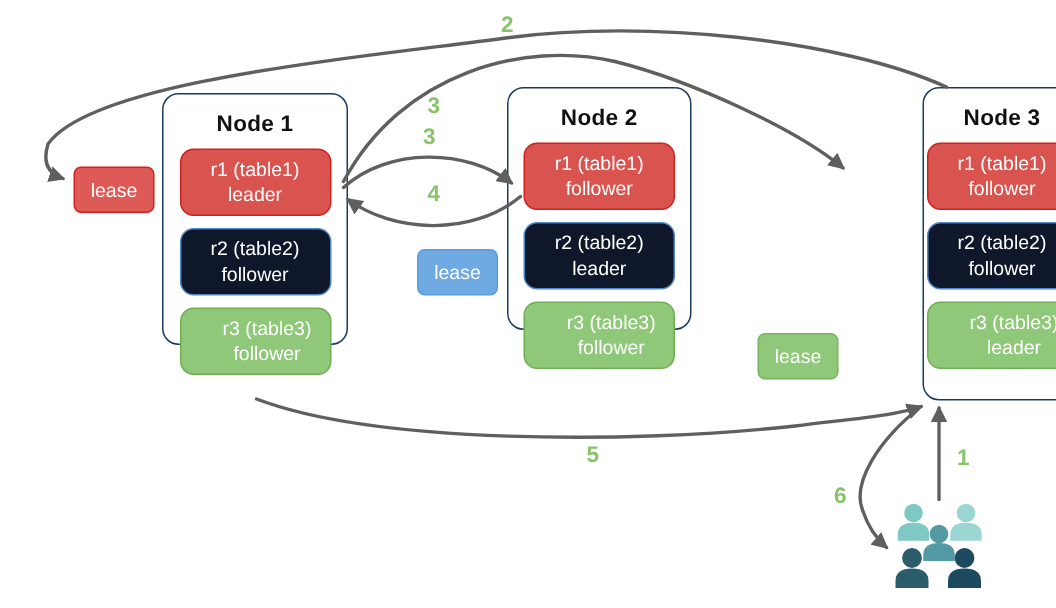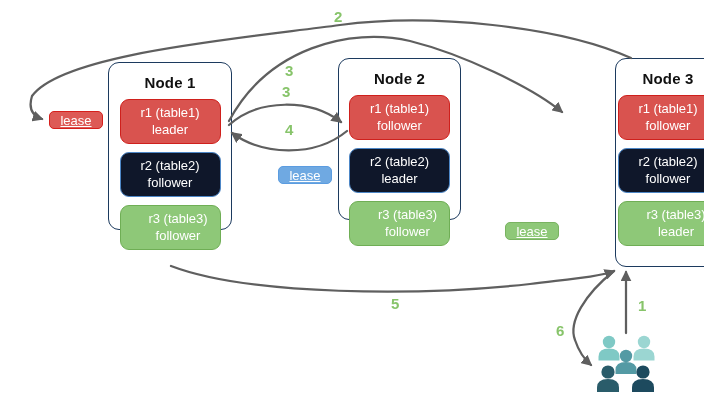--- a/index.html
+++ b/index.html
@@ -23,23 +23,23 @@
   .replica{
     width:101px;height:45px;border-radius:9px;box-sizing:border-box;
     color:#ffffff;font-size:13px;line-height:1.25;text-align:center;
     display:flex;flex-direction:column;justify-content:center;border:1.5px solid;
   }
   .replica.red{background:#d9534f;border-color:#cf201c;}
   .replica.blue{background:#0f172a;border-color:#4d87c7;}
   .replica.green{background:#8ec878;border-color:#6fae55;padding-left:16px;}
   
   .lease-badge{
-    position:absolute;width:54px;height:18px;border-radius:5px;box-sizing:border-box;
+    position:absolute;width:54px;height:31px;border-radius:5px;box-sizing:border-box;
     color:#ffffff;font-size:13px;display:flex;align-items:center;justify-content:center;
-    z-index:6;border:1.5px solid;text-decoration:underline;
+    z-index:6;border:1.5px solid;
   }
   #lease-red{left:49px;top:111px;background:#dd5a56;border-color:#d61f1c;}
   #lease-blue{left:278px;top:166px;background:#6fa9e2;border-color:#5b9ce0;}
   #lease-green{left:505px;top:222px;background:#8ec878;border-color:#79b361;}
   
   .step{
     position:absolute;color:#87c46a;font-weight:bold;font-size:15px;z-index:6;
   }
   #step-2{left:334px;top:8px;}
   #step-3a{left:285px;top:62px;}

